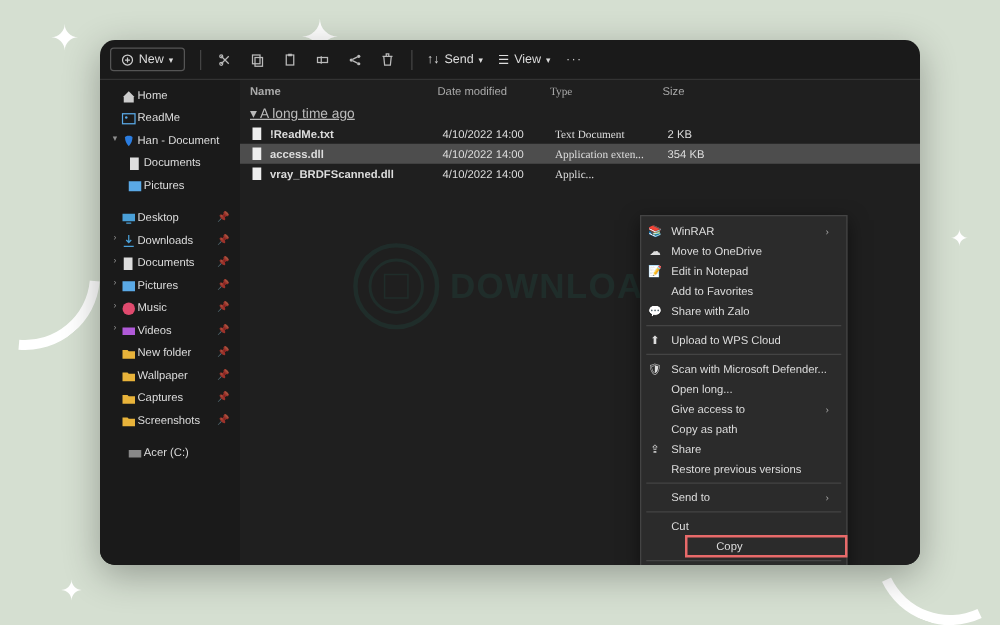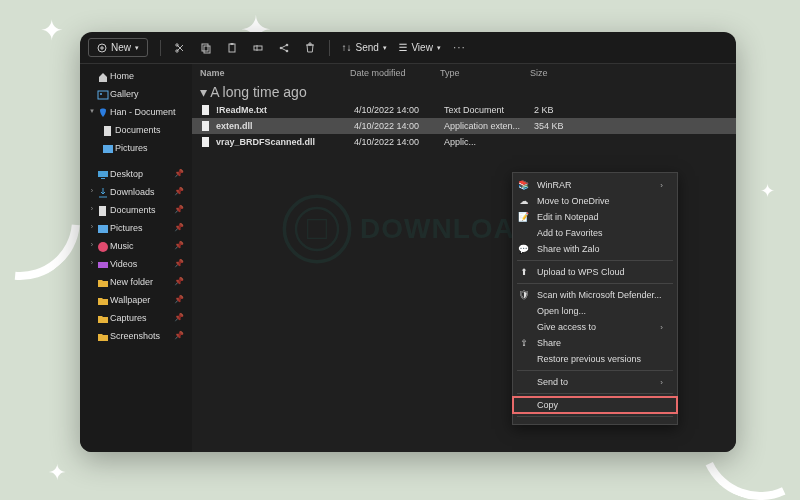--- a/index.html
+++ b/index.html
@@ -18,35 +18,35 @@
 .wbody{display:flex;height:calc(100% - 32px);}
 .sidebar{width:112px;background:#1a1a1a;padding:4px 4px;overflow:hidden;}
 .side-item{display:flex;gap:1px;padding:3px 4px;font-size:9px;white-space:nowrap;}
 .side-item .ic{width:12px;height:12px;display:inline-flex;align-items:center;justify-content:center;}
 .side-caret{font-size:7px;opacity:.6;width:8px;text-align:center;}
 .side-pin{margin-left:auto;font-size:8px;opacity:.6;}
 .content{flex:1;background:#1f1f1f;position:relative;}
 .cols{display:flex;padding:4px 8px;font-size:9px;color:#aaa;}
 .c-name{flex:0 0 150px;font-weight:bold;}
 .c-date{flex:0 0 90px;}
-.c-type{flex:0 0 90px;}
+.c-type{flex:0 0 90px;font-family:Liberation Serif, serif;}
 .c-size{flex:0 0 60px;}
-.group-hdr{padding:2px 8px;font-size:14px;color:#bbb;}
+.group-hdr{padding:2px 8px;font-size:11px;color:#bbb;text-decoration:underline;}
 .row{display:flex;align-items:center;padding:2px 8px;font-size:9px;}
 .row.sel{background:#4d4d4d;}
 .row .ic{width:12px;height:12px;margin-right:4px;}
 .watermark{position:absolute;left:90px;top:130px;opacity:.12;display:flex;align-items:center;gap:8px;}
 .watermark svg{width:70px;height:70px;}
 .watermark span{font-size:28px;font-weight:700;color:#258f7a;letter-spacing:1px;}
 .ctx{position:absolute;left:432px;top:140px;width:166px;background:#2b2b2b;border:1px solid #444;padding:4px 0;font-size:9px;color:#ddd;box-shadow:0 4px 14px rgba(0,0,0,.5);}
 .ctx-item{padding:3px 14px 3px 24px;position:relative;display:flex;align-items:center;}
 .ctx-item .sub{margin-left:auto;font-size:8px;opacity:.7;}
 .ctx-item .cic{position:absolute;left:5px;width:12px;height:12px;display:flex;align-items:center;justify-content:center;}
 .ctx-sep{height:1px;background:#444;margin:3px 4px;}
-.ctx-item.hl{outline:2px solid #e86a6a;outline-offset:-1px;}
+.ctx-item.hl{outline:2px solid #e86a6a;outline-offset:-1px;margin-left:36px;}
 .folder-y{fill:#e8b33a;}
 .file-w{fill:#eee;}
 </style>
 </head>
 <body>
 
 <div class="bg-deco sparkle" style="left:40px;top:14px;">✦</div>
 <div class="bg-deco sparkle" style="left:240px;top:8px;font-size:38px;">✦</div>
 <div class="bg-deco sparkle" style="left:760px;top:180px;font-size:18px;">✦</div>
 <div class="bg-deco sparkle" style="left:48px;top:460px;font-size:22px;">✦</div>
@@ -131,21 +131,21 @@
           <span>Home</span>
         </div>
       <div class="side-item">
           <span class="side-caret"></span>
           <span class="ic">
             <svg viewBox="0 0 12 12">
               <rect x="1" y="2" width="10" height="8" fill="none" stroke="#5aa9e6"></rect>
               <circle cx="4" cy="5" r="1" fill="#5aa9e6"></circle>
             </svg>
           </span>
-          <span>Gallery</span>
+          <span>ReadMe</span>
         </div>
       <div class="side-item">
           <span class="side-caret">▾</span>
           <span class="ic">
             <svg viewBox="0 0 12 12">
               <path d="M3 3c0 4 3 7 3 7s3-3 3-7c0-2-6-2-6 0z" fill="#2b7de0"></path>
             </svg>
           </span>
           <span>Han - Document</span>
         </div>
@@ -261,20 +261,28 @@
           <span class="side-caret"></span>
           <span class="ic">
             <svg viewBox="0 0 12 12">
               <path d="M1 3h4l1 1h5v6H1z" class="folder-y"></path>
             </svg>
           </span>
           <span>Screenshots</span>
           <span class="side-pin">📌</span>
         </div>
       <div style="height:8px"></div>
+      <div class="side-item" style="padding-left:18px">
+          <span class="ic">
+            <svg viewBox="0 0 12 12">
+              <rect x="1" y="3" width="10" height="6" fill="#888"></rect>
+            </svg>
+          </span>
+          <span>Acer (C:)</span>
+        </div>
     </div>
 
     <div class="content">
       <div class="watermark">
         <svg viewBox="0 0 60 60">
             <circle cx="30" cy="30" r="28" fill="none" stroke="#258f7a" stroke-width="3"></circle>
             <circle cx="30" cy="30" r="18" fill="none" stroke="#258f7a" stroke-width="2"></circle>
             <path d="M22 22h16v16H22z" fill="none" stroke="#258f7a"></path>
           </svg>
         <span>DOWNLOAD123</span>
@@ -292,21 +300,21 @@
             </svg></span>
         <div class="c-name" style="flex:0 0 138px">!ReadMe.txt</div>
         <div class="c-date">4/10/2022 14:00</div>
         <div class="c-type">Text Document</div>
         <div class="c-size">2 KB</div>
       </div>
       <div class="row sel">
         <span class="ic"><svg viewBox="0 0 12 12">
               <rect x="2" y="1" width="7" height="10" class="file-w"></rect>
             </svg></span>
-        <div class="c-name" style="flex:0 0 138px">exten.dll</div>
+        <div class="c-name" style="flex:0 0 138px">access.dll</div>
         <div class="c-date">4/10/2022 14:00</div>
         <div class="c-type">Application exten...</div>
         <div class="c-size">354 KB</div>
       </div>
       <div class="row">
         <span class="ic"><svg viewBox="0 0 12 12">
               <rect x="2" y="1" width="7" height="10" class="file-w"></rect>
             </svg></span>
         <div class="c-name" style="flex:0 0 138px">vray_BRDFScanned.dll</div>
         <div class="c-date">4/10/2022 14:00</div>
@@ -348,32 +356,38 @@
         <span>Scan with Microsoft Defender...</span>
       </div>
     <div class="ctx-item">
         <span>Open long...</span>
       </div>
     <div class="ctx-item">
         <span>Give access to</span>
         <span class="sub">›</span>
       </div>
     <div class="ctx-item">
+        <span>Copy as path</span>
+      </div>
+    <div class="ctx-item">
         <span class="cic">⇪</span>
         <span>Share</span>
       </div>
     <div class="ctx-item">
         <span>Restore previous versions</span>
       </div>
     <div class="ctx-sep"></div>
     <div class="ctx-item">
         <span>Send to</span>
         <span class="sub">›</span>
       </div>
     <div class="ctx-sep"></div>
+    <div class="ctx-item">
+        <span>Cut</span>
+      </div>
     <div class="ctx-item hl">
         <span>Copy</span>
       </div>
     <div class="ctx-sep"></div>
 
   </div>
 
 </div>
 
 </body></html>

